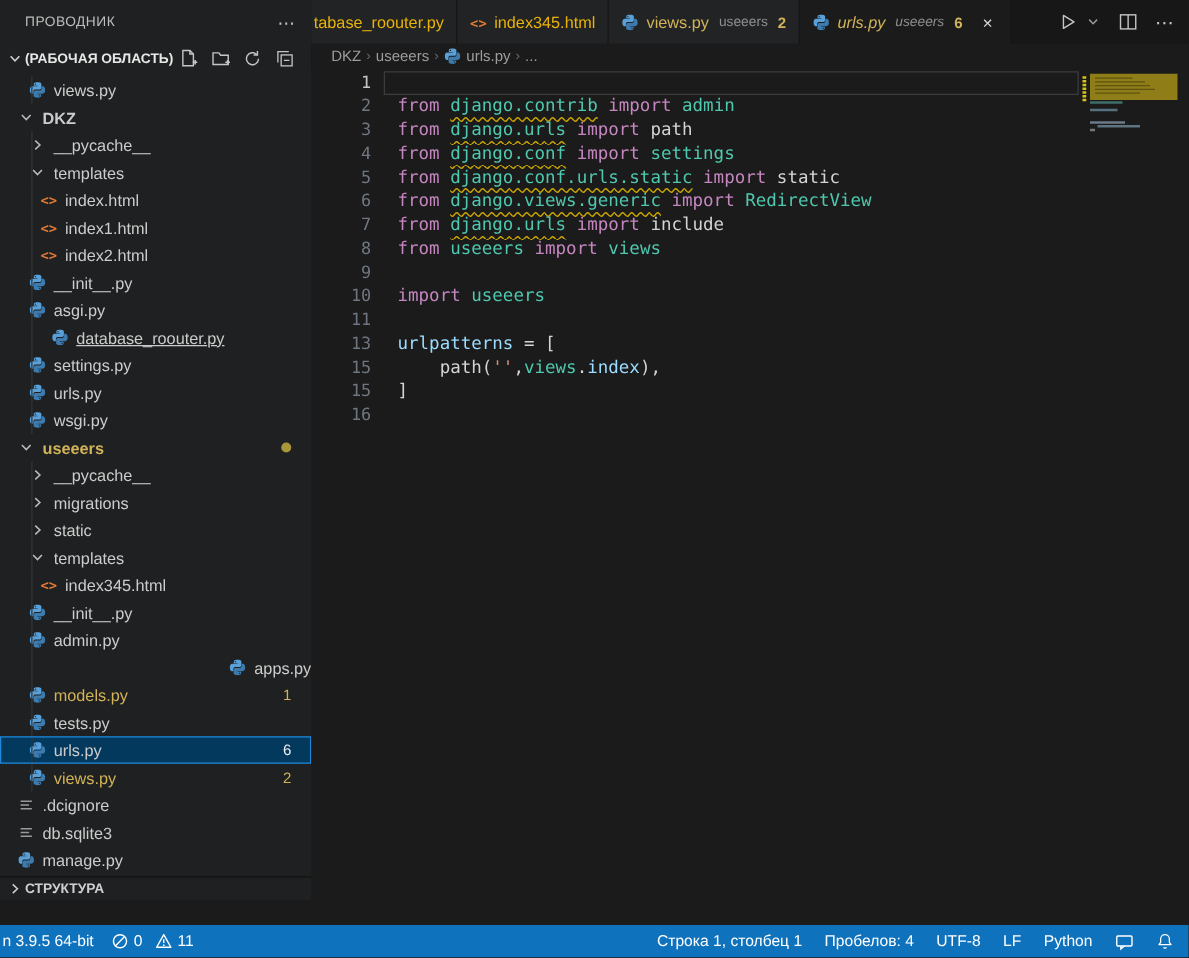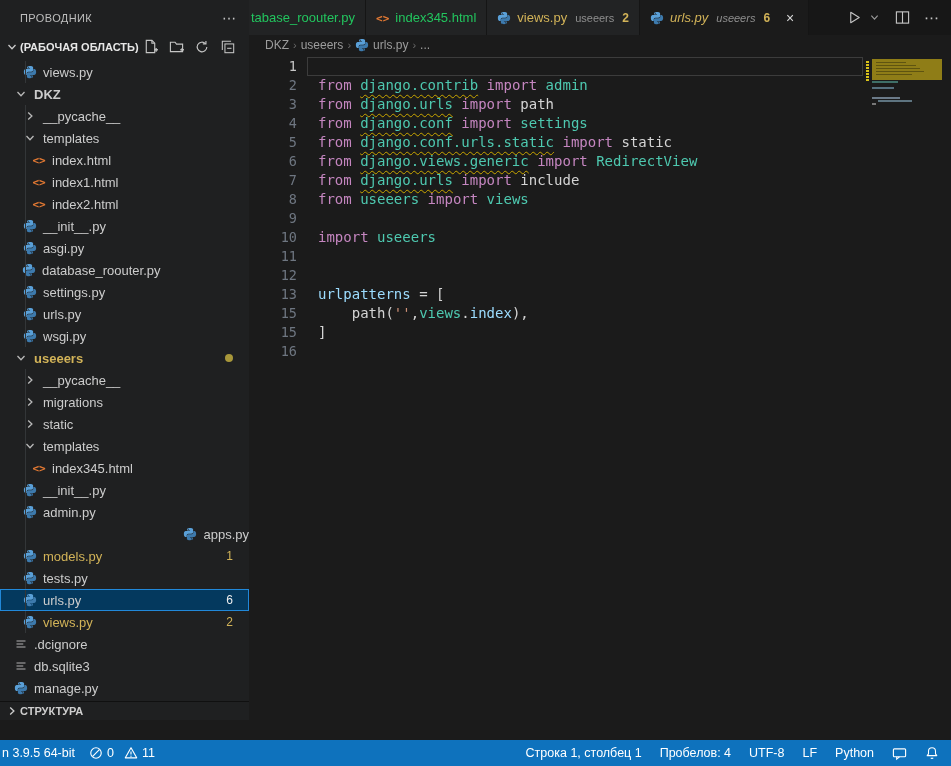--- a/index.html
+++ b/index.html
@@ -36,21 +36,21 @@
   #outline-header { height:19px; border-top:1px solid #101010; display:flex; align-items:center;
     font-size:11px; font-weight:bold; color:#cfcfcf; padding-left:4px; margin-bottom:0; }
   #outline-header .chev { width:16px; display:flex; justify-content:center; }
 
   
   #editor { flex:1; display:flex; flex-direction:column; min-width:0; background:#1b1b1b; }
   #tabbar { height:35px; background:#171717; display:flex; align-items:stretch; }
   .tab { display:flex; align-items:center; padding:0 10px; font-size:13px; background:#222324;
     border-right:1px solid #151515; cursor:pointer; gap:6px; position:relative; }
   .tab.active { background:#1b1b1b; }
-  .tab .fname { color:#22c55e; }
+  .tab .fname { color:#eab308; }
   .tab.modified .fname { color:#d2b358; }
   .tab.italic .fname, .tab.italic .desc { font-style:italic; }
   .tab .desc { font-size:11px; color:#8f8f8f; margin-left:2px; }
   .tab .tbadge { font-size:12px; font-weight:bold; color:#d2b358; margin-left:2px; }
   .tab .close { color:#d8d8d8; font-size:14px; margin-left:6px; width:16px; text-align:center; border-radius:3px; }
   .tab.cut { padding-left:2px; }
   #tab-actions { margin-left:auto; display:flex; align-items:center; gap:4px; padding-right:10px; }
   #tab-actions .act { display:flex; align-items:center; justify-content:center; height:24px; cursor:pointer;
     color:#c5c5c5; padding:0 2px; }
   #breadcrumb { height:20px; display:flex; align-items:center; font-size:12px; color:#9d9d9d;
@@ -204,21 +204,21 @@
           <div class="row" style="padding-left: 22px;">
             <span class="guide"></span>
             <span class="slot">
               <svg width="14" height="14" viewBox="0 0 32 32">
                 <path fill="#5aa0d8" d="M15.9 2c-7 0-6.6 3-6.6 3v3.2h6.8v1H6.7S2 8.7 2 15.8s4.1 6.9 4.1 6.9h2.4v-3.3s-.1-4.1 4-4.1h6.7s3.9.1 3.9-3.7V5.4S23.7 2 15.9 2zm-3.7 2.1a1.2 1.2 0 1 1 0 2.4 1.2 1.2 0 0 1 0-2.4z"></path>
                 <path fill="#3d7aad" d="M16.1 30c7 0 6.6-3 6.6-3v-3.2h-6.8v-1h9.4S30 23.3 30 16.2s-4.1-6.9-4.1-6.9h-2.4v3.3s.1 4.1-4 4.1h-6.7s-3.9-.1-3.9 3.7v6.2S8.3 30 16.1 30zm3.7-2.1a1.2 1.2 0 1 1 0-2.4 1.2 1.2 0 0 1 0 2.4z"></path>
               </svg>
             </span>
             <span class="lbl">asgi.py</span>
           </div>
-          <div class="row" style="padding-left: 21px;">
+          <div class="row" style="padding-left: 40px; text-decoration: underline;">
             <span class="guide"></span>
             <span class="slot">
               <svg width="14" height="14" viewBox="0 0 32 32">
                 <path fill="#5aa0d8" d="M15.9 2c-7 0-6.6 3-6.6 3v3.2h6.8v1H6.7S2 8.7 2 15.8s4.1 6.9 4.1 6.9h2.4v-3.3s-.1-4.1 4-4.1h6.7s3.9.1 3.9-3.7V5.4S23.7 2 15.9 2zm-3.7 2.1a1.2 1.2 0 1 1 0 2.4 1.2 1.2 0 0 1 0-2.4z"></path>
                 <path fill="#3d7aad" d="M16.1 30c7 0 6.6-3 6.6-3v-3.2h-6.8v-1h9.4S30 23.3 30 16.2s-4.1-6.9-4.1-6.9h-2.4v3.3s.1 4.1-4 4.1h-6.7s-3.9-.1-3.9 3.7v6.2S8.3 30 16.1 30zm3.7-2.1a1.2 1.2 0 1 1 0-2.4 1.2 1.2 0 0 1 0 2.4z"></path>
               </svg>
             </span>
             <span class="lbl">database_roouter.py</span>
           </div>
           <div class="row" style="padding-left: 22px;">
@@ -504,21 +504,20 @@
             <div class="line"><span class="ln">2</span><span class="lc"><span class="tk-k">from </span><span class="tk-m wavy">django.contrib</span><span class="tk-p"> </span><span class="tk-k">import</span><span class="tk-m"> admin</span></span></div>
             <div class="line"><span class="ln">3</span><span class="lc"><span class="tk-k">from </span><span class="tk-m wavy">django.urls</span><span class="tk-p"> </span><span class="tk-k">import</span><span class="tk-p"> path</span></span></div>
             <div class="line"><span class="ln">4</span><span class="lc"><span class="tk-k">from </span><span class="tk-m wavy">django.conf</span><span class="tk-p"> </span><span class="tk-k">import</span><span class="tk-m"> settings</span></span></div>
             <div class="line"><span class="ln">5</span><span class="lc"><span class="tk-k">from </span><span class="tk-m wavy">django.conf.urls.static</span><span class="tk-p"> </span><span class="tk-k">import</span><span class="tk-p"> static</span></span></div>
             <div class="line"><span class="ln">6</span><span class="lc"><span class="tk-k">from </span><span class="tk-m wavy">django.views.generic</span><span class="tk-p"> </span><span class="tk-k">import</span><span class="tk-m"> RedirectView</span></span></div>
             <div class="line"><span class="ln">7</span><span class="lc"><span class="tk-k">from </span><span class="tk-m wavy">django.urls</span><span class="tk-p"> </span><span class="tk-k">import</span><span class="tk-p"> include</span></span></div>
             <div class="line"><span class="ln">8</span><span class="lc"><span class="tk-k">from </span><span class="tk-m">useeers</span><span class="tk-p"> </span><span class="tk-k">import</span><span class="tk-m"> views</span></span></div>
             <div class="line"><span class="ln">9</span><span class="lc"></span></div>
             <div class="line"><span class="ln">10</span><span class="lc"><span class="tk-k">import</span><span class="tk-m"> useeers</span></span></div>
             <div class="line"><span class="ln">11</span><span class="lc"></span></div>
-            <div class="line"><span class="ln">12</span><span class="lc"></span></div>
             <div class="line"><span class="ln">13</span><span class="lc"><span class="tk-v">urlpatterns</span><span class="tk-p"> = [</span></span></div>
             <div class="line"><span class="ln">15</span><span class="lc"><span class="tk-p">    path(</span><span class="tk-s">''</span><span class="tk-p">,</span><span class="tk-m">views</span><span class="tk-p">.</span><span class="tk-v">index</span><span class="tk-p">),</span></span></div>
             <div class="line"><span class="ln">15</span><span class="lc"><span class="tk-p">]</span></span></div>
             <div class="line"><span class="ln">16</span><span class="lc"></span></div>
           </div>
         <div id="minimap">
             <div class="mm" style="left: 0px; top: 4px; width: 3px; height: 2px; background: rgb(216, 194, 26);"></div>
             <div class="mm" style="left: 0px; top: 7px; width: 3px; height: 2px; background: rgb(216, 194, 26);"></div>
             <div class="mm" style="left: 0px; top: 10px; width: 3px; height: 2px; background: rgb(216, 194, 26);"></div>
             <div class="mm" style="left: 0px; top: 13px; width: 3px; height: 2px; background: rgb(216, 194, 26);"></div>

